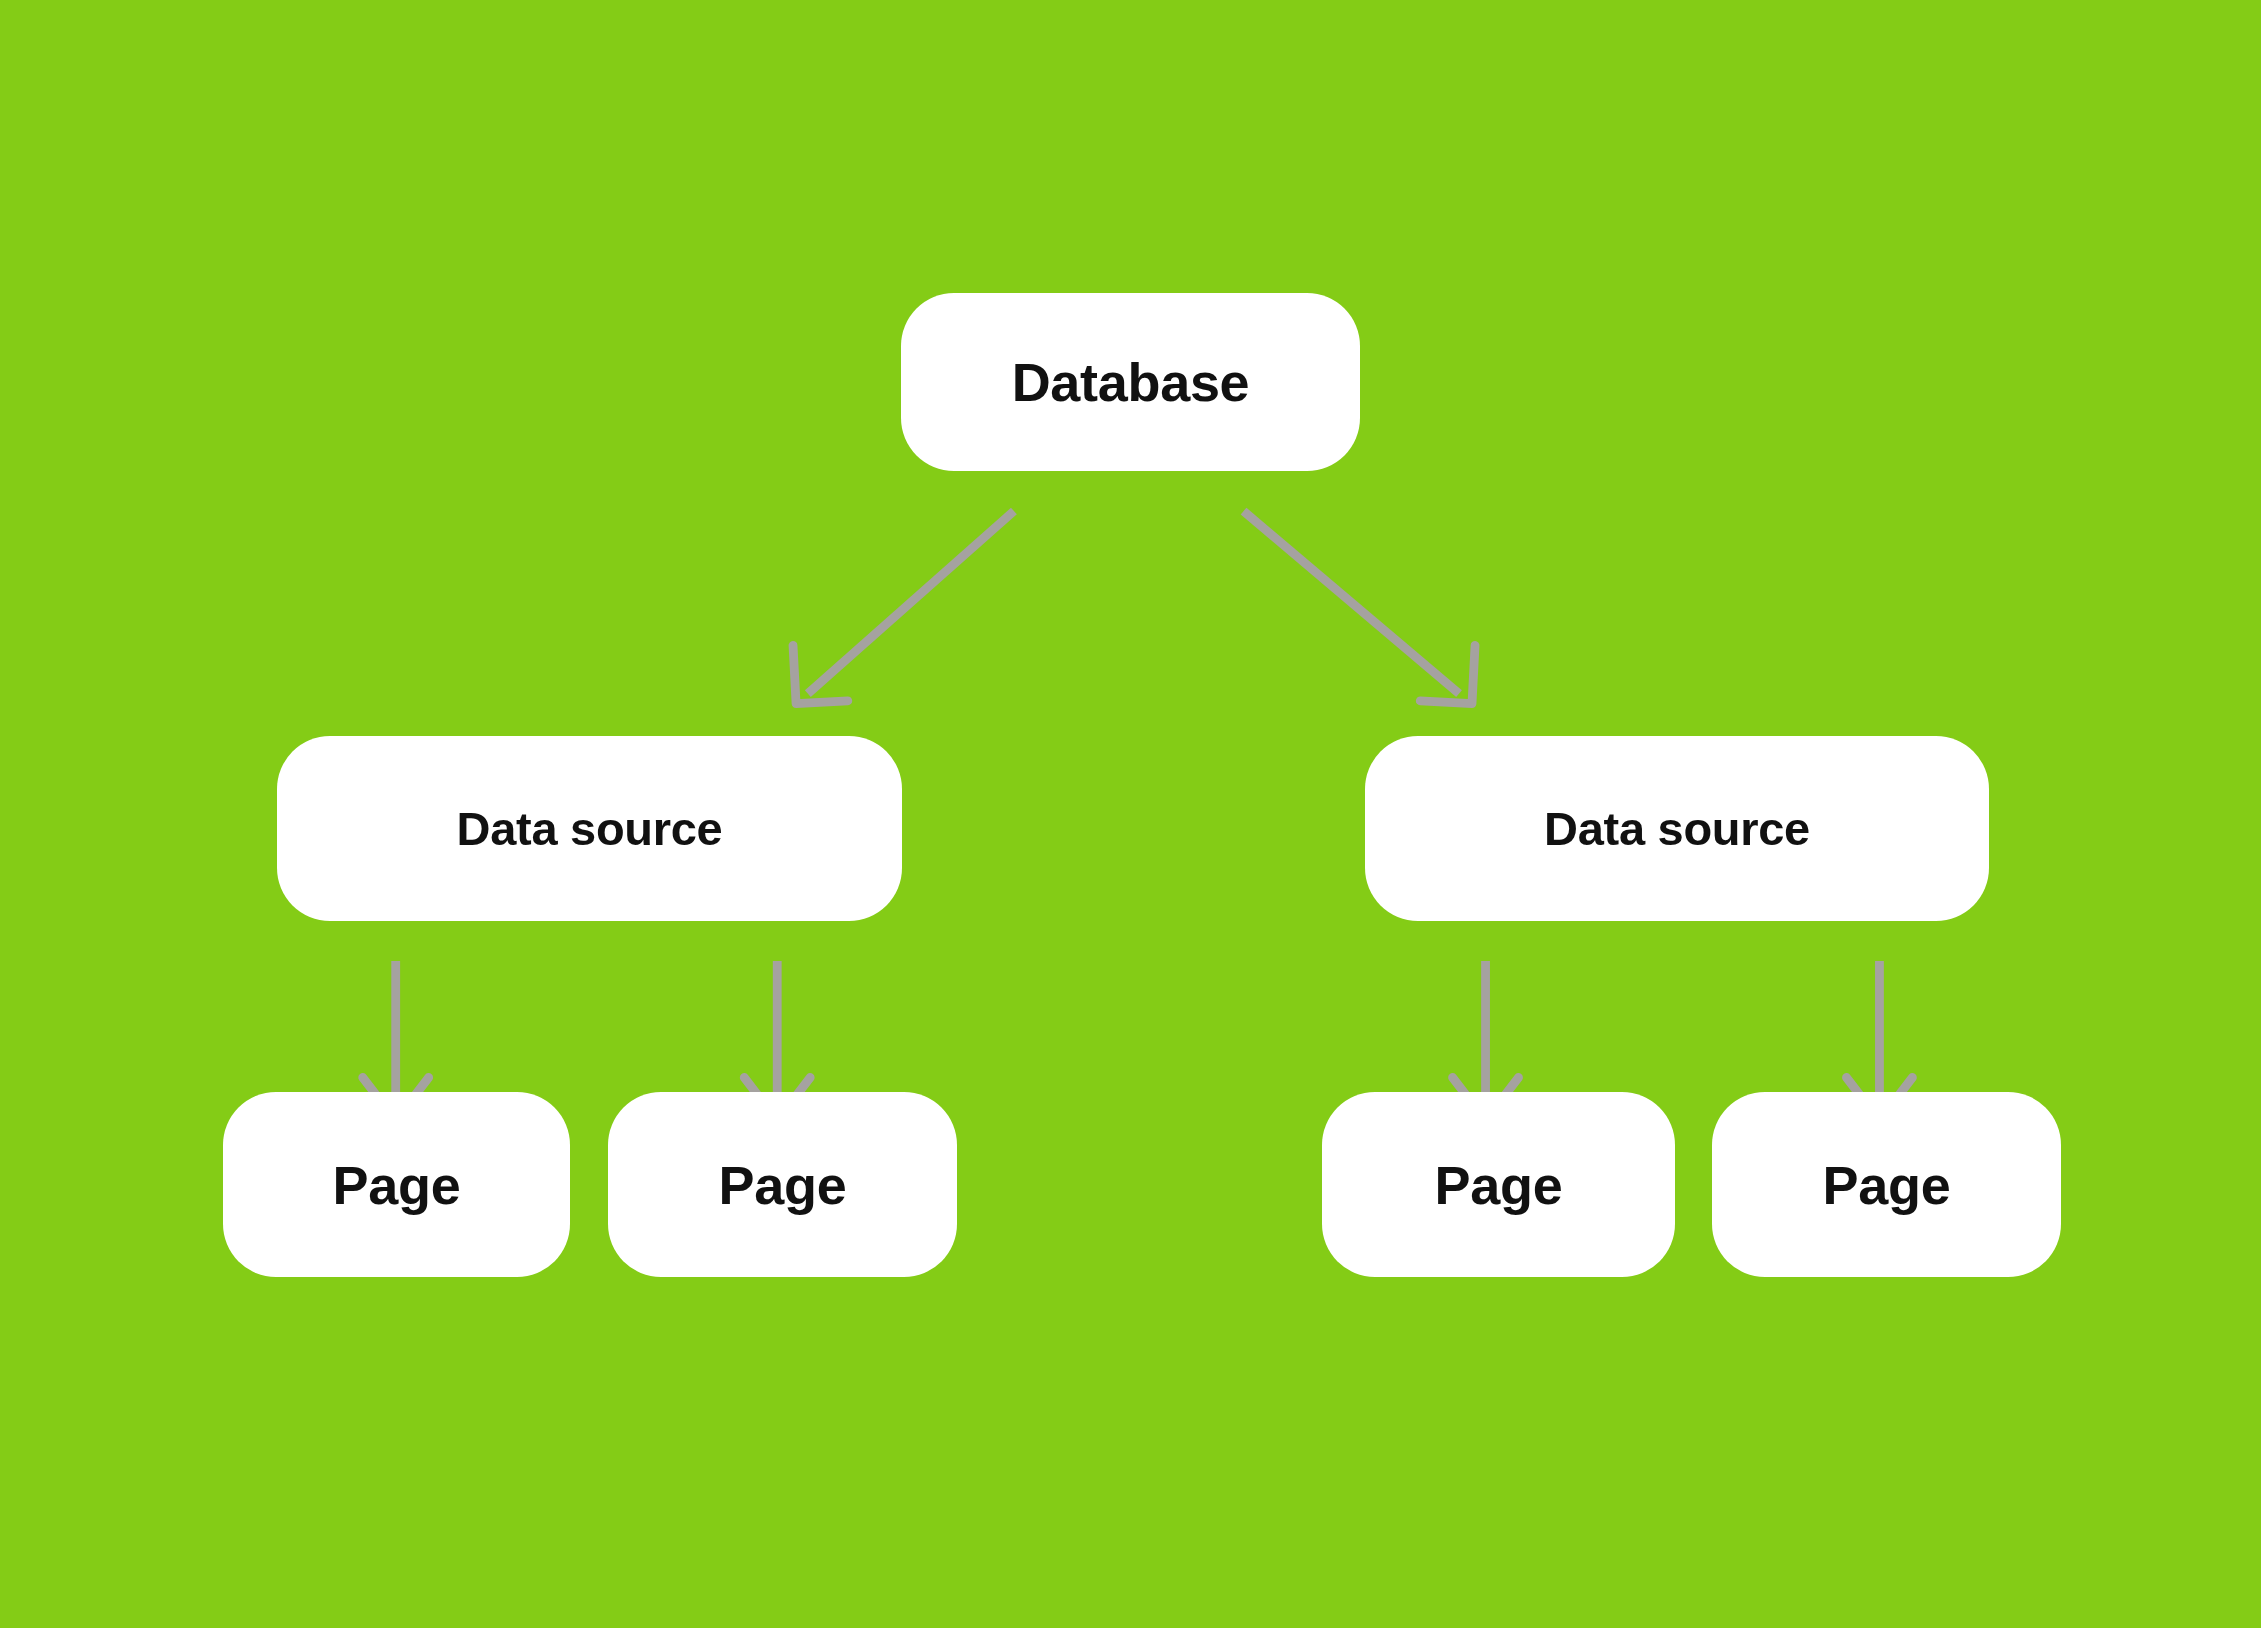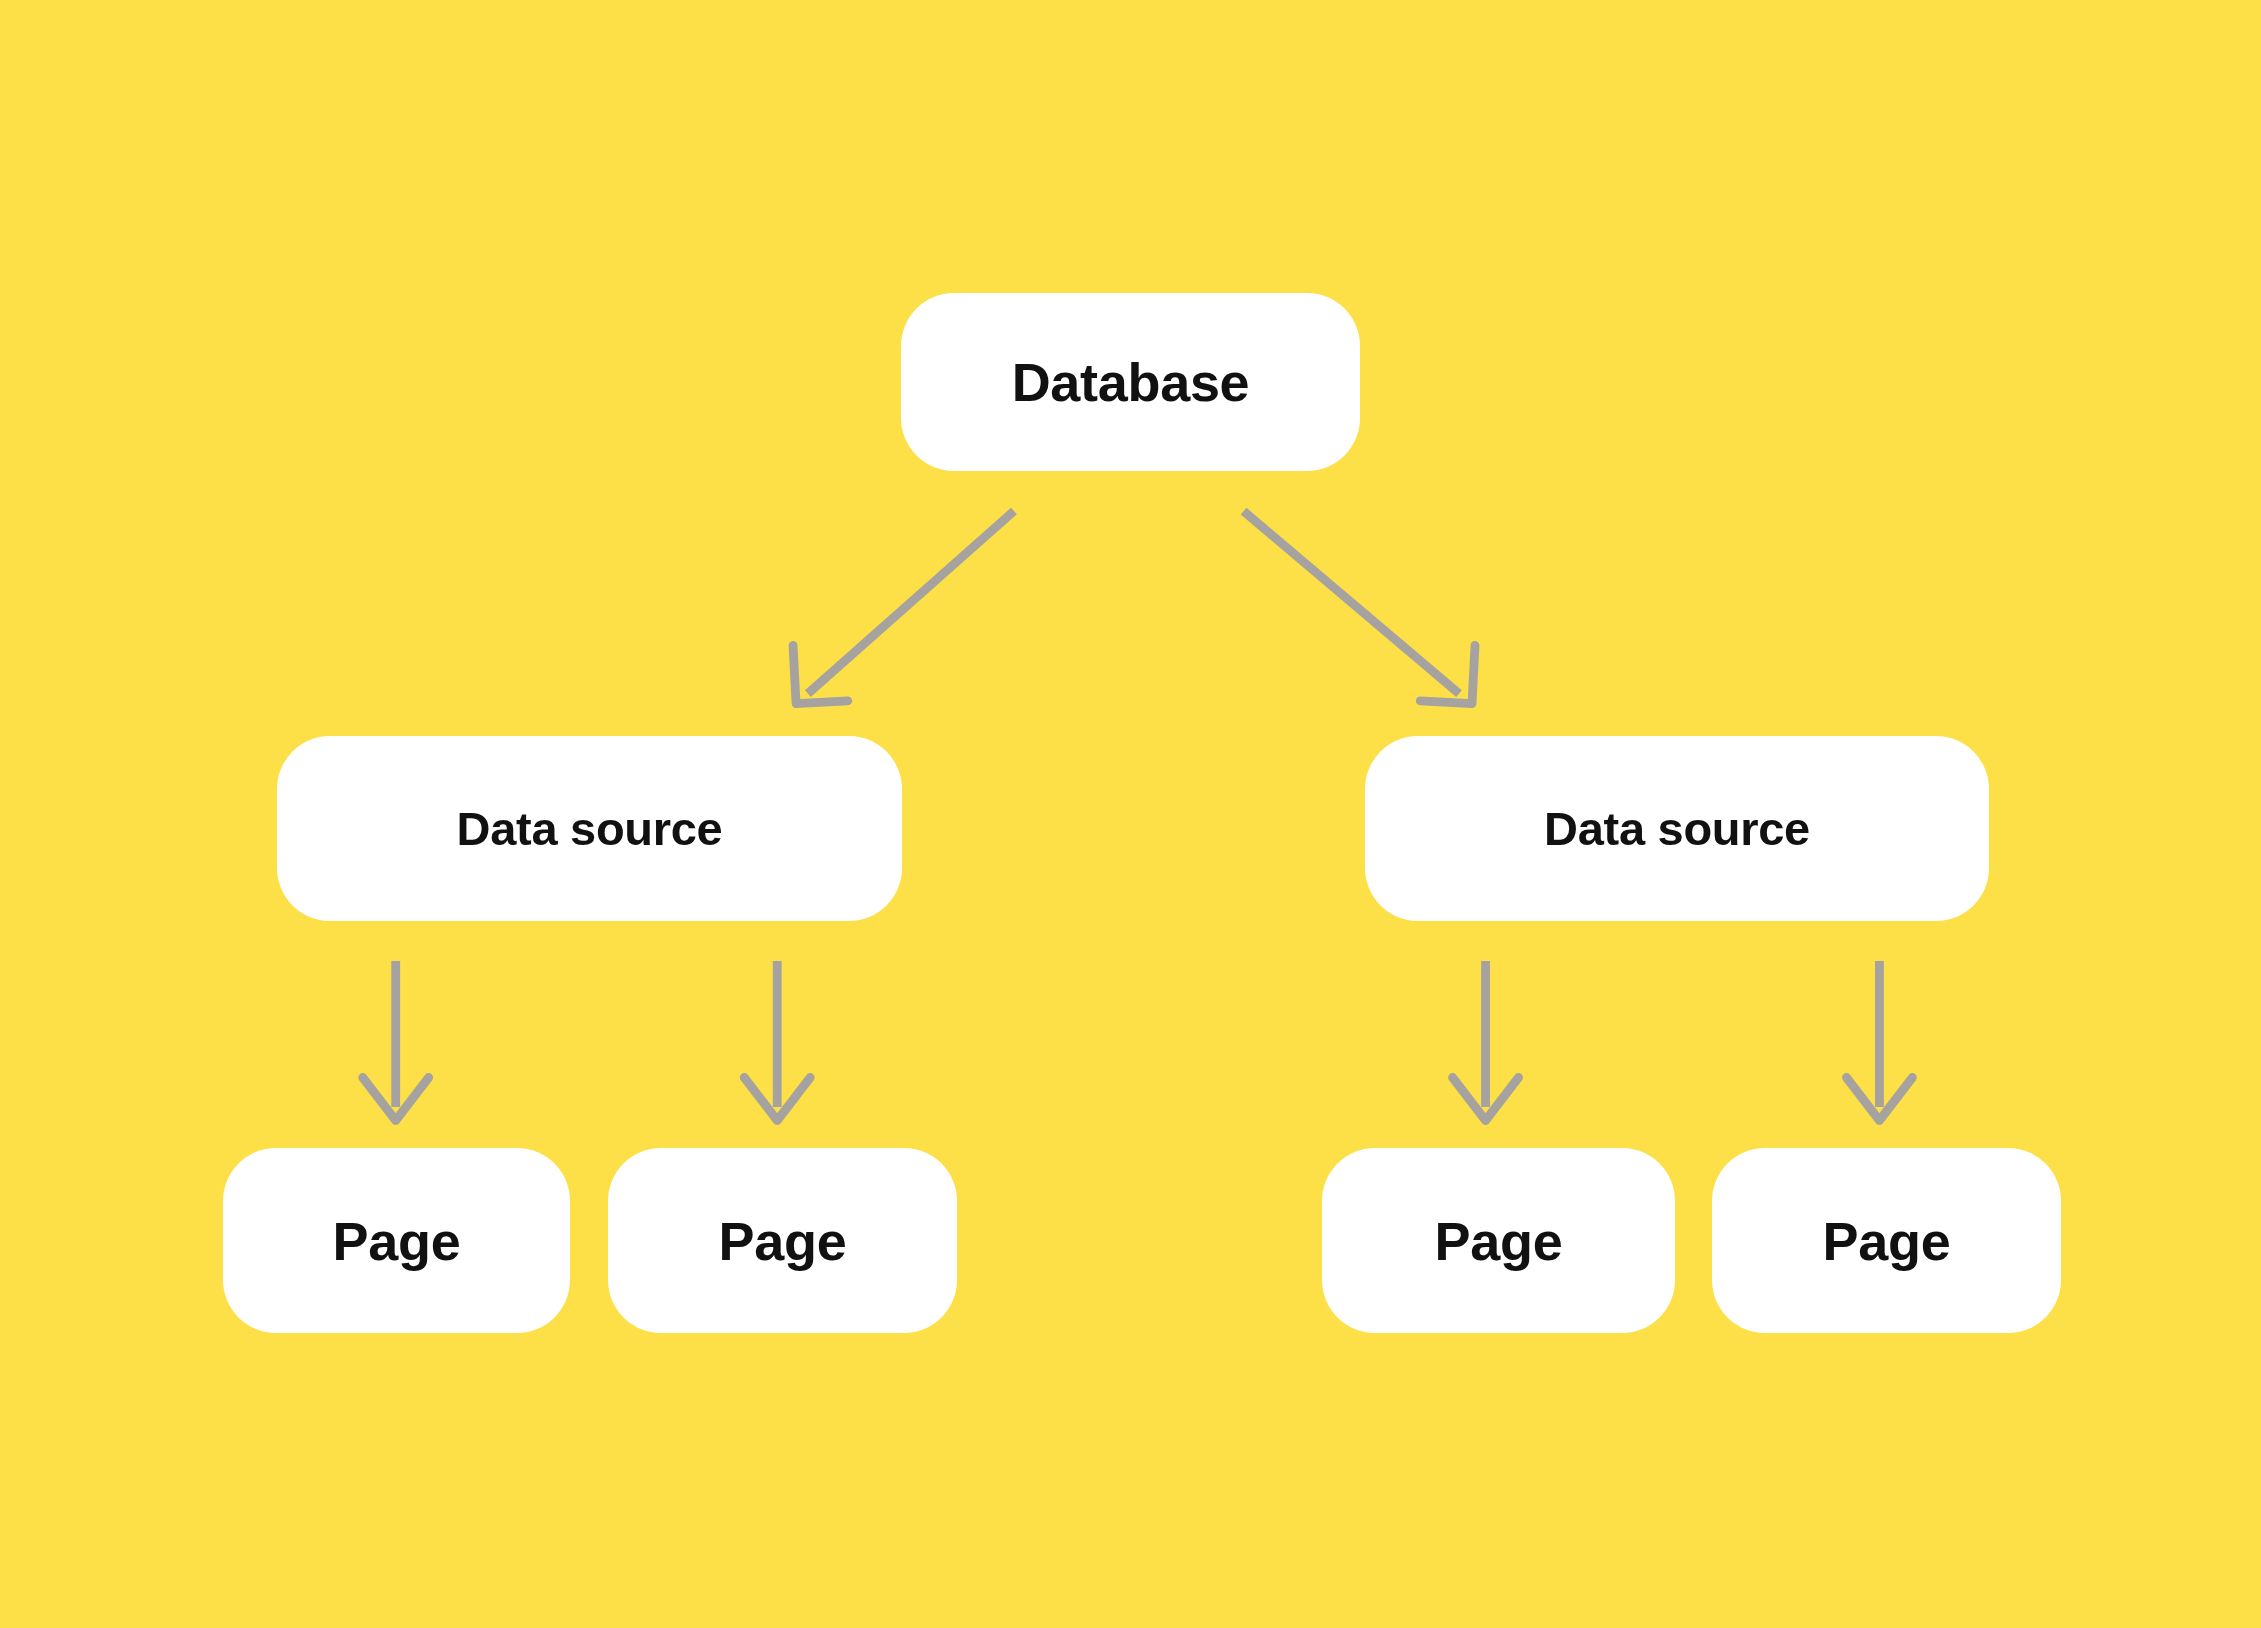--- a/index.html
+++ b/index.html
@@ -5,21 +5,21 @@
 <style>
   html, body {
     margin: 0;
     padding: 0;
     background: #f5f5f5;
   }
   #canvas {
     position: relative;
     width: 2261px;
     height: 1628px;
-    background: #fde047;
+    background: #84cc16;
     overflow: hidden;
     font-family: "Liberation Sans", sans-serif;
   }
   .edges {
     position: absolute;
     left: 0;
     top: 0;
     width: 2261px;
     height: 1628px;
     pointer-events: none;
@@ -41,21 +41,21 @@
     line-height: 1;
     white-space: nowrap;
   }
   .node.level-root  { left: 901px; top: 293px;  width: 459px;  height: 178px; }
   .node.level-root .node-label { font-size: 54px; }
 
   .node.level-mid-left  { left: 277px;  top: 736px; width: 625px; height: 185px; }
   .node.level-mid-right { left: 1365px; top: 736px; width: 624px; height: 185px; }
   .node.level-mid .node-label { font-size: 47px; }
 
-  .node.level-leaf { top: 1148px; height: 185px; }
+  .node.level-leaf { top: 1092px; height: 185px; }
   .node.leaf-1 { left: 223px;  width: 347px; }
   .node.leaf-2 { left: 608px; width: 349px; }
   .node.leaf-3 { left: 1322px; width: 353px; }
   .node.leaf-4 { left: 1712px; width: 349px; }
   .node.level-leaf .node-label { font-size: 54px; }
 </style>
 </head>
 <body>
 
 <div id="canvas">

